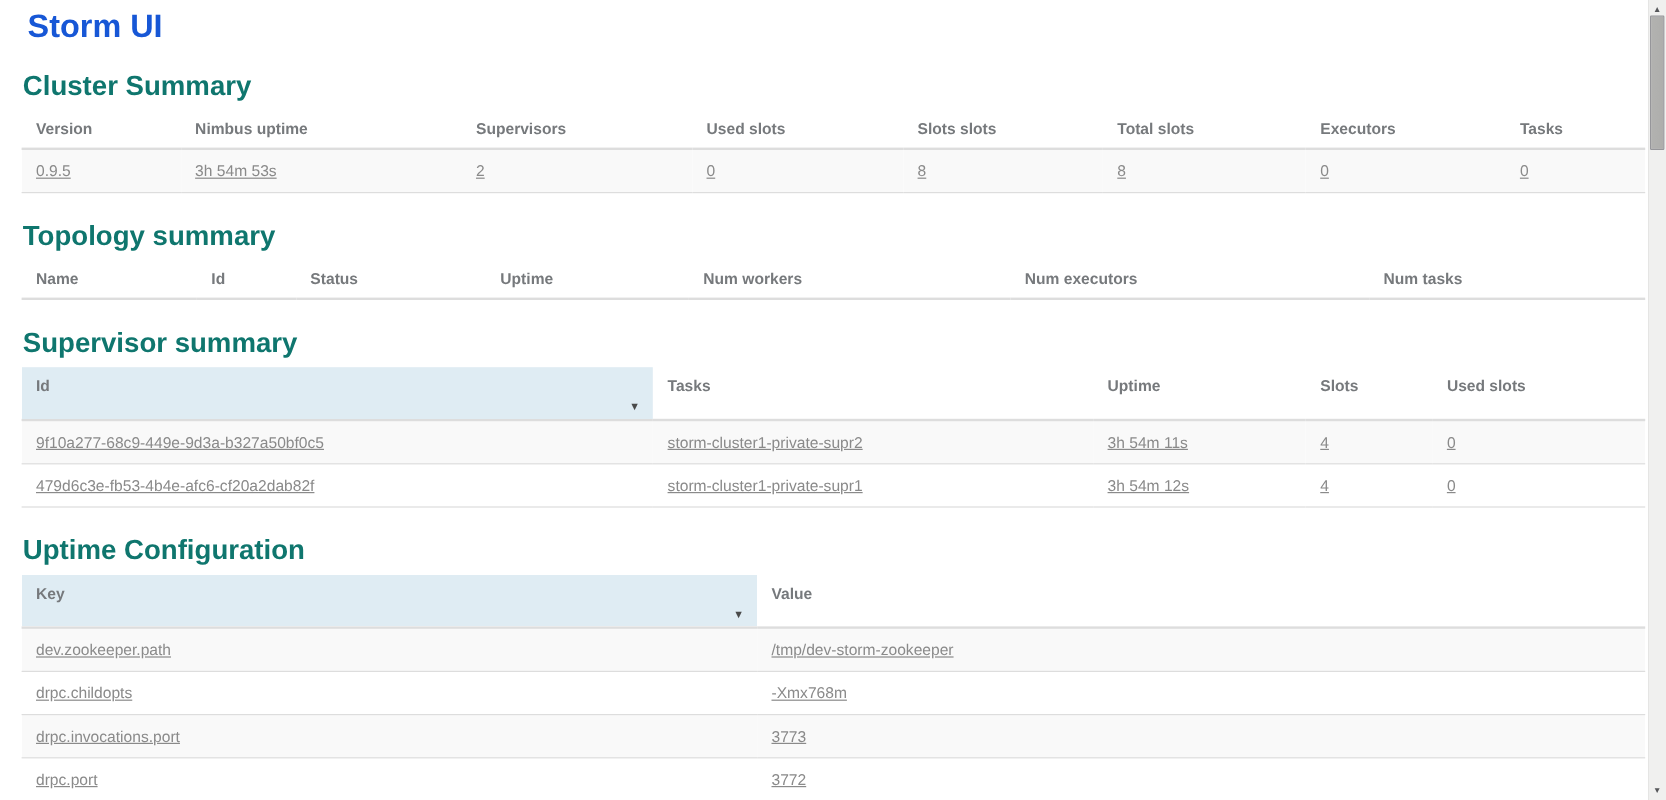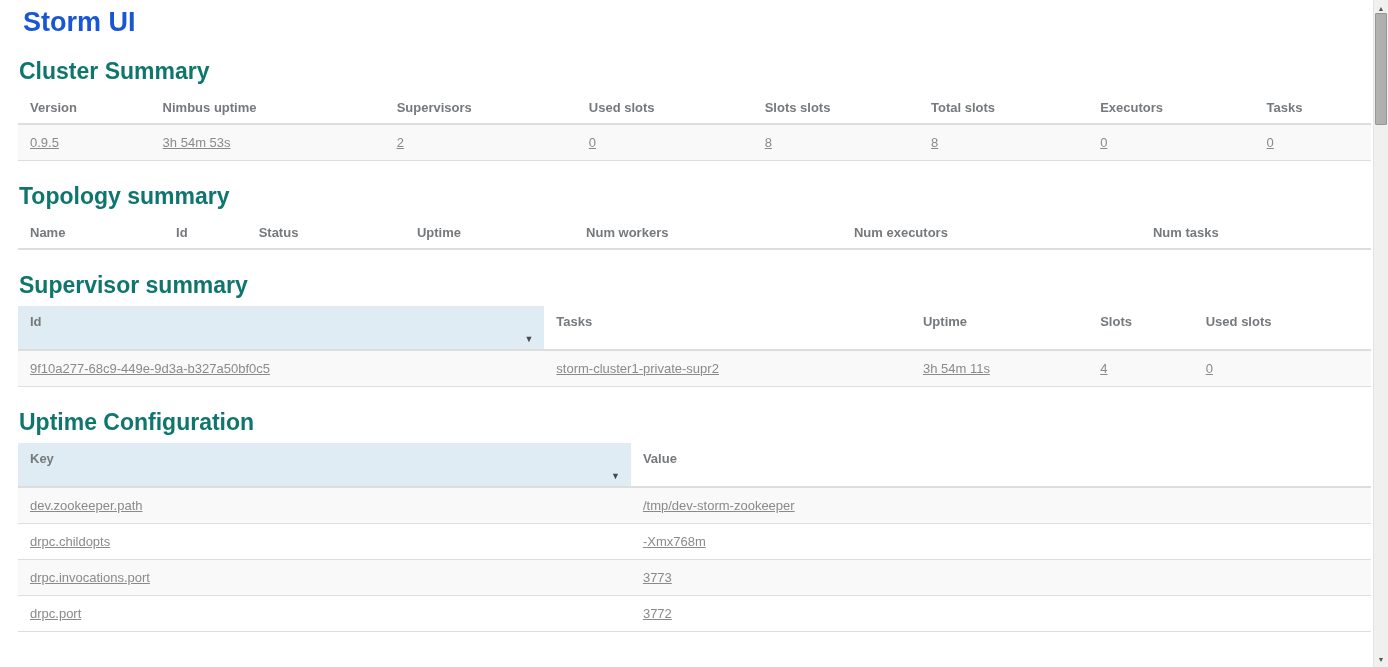--- a/index.html
+++ b/index.html
@@ -212,20 +212,27 @@
         </tr>
       </thead>
       <tbody>
         <tr>
           <td>9f10a277-68c9-449e-9d3a-b327a50bf0c5</td>
           <td>storm-cluster1-private-supr2</td>
           <td>3h 54m 11s</td>
           <td>4</td>
           <td>0</td>
         </tr>
+        <tr>
+          <td>479d6c3e-fb53-4b4e-afc6-cf20a2dab82f</td>
+          <td>storm-cluster1-private-supr1</td>
+          <td>3h 54m 12s</td>
+          <td>4</td>
+          <td>0</td>
+        </tr>
       </tbody>
     </table>
   </div>
 
   <div>
     <h2 class="section-title">Uptime Configuration</h2>
     <table class="sortable t-nimbus">
       <colgroup>
           <col>
           <col>

